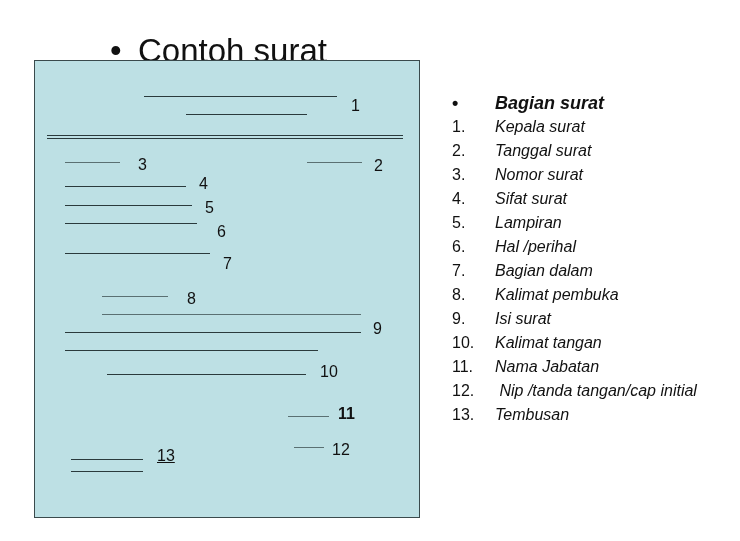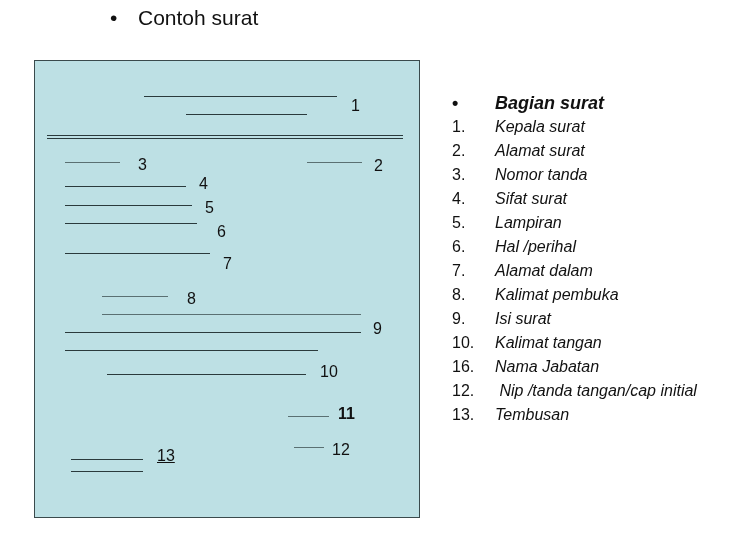--- a/index.html
+++ b/index.html
@@ -1,18 +1,18 @@
 <!DOCTYPE html>
 <html><head>
   <meta charset="utf-8">
   <style>
     html, body { margin: 0; padding: 0; background: #ffffff; }
     body { width: 740px; height: 541px; position: relative; overflow: hidden;
            font-family: "Liberation Sans", sans-serif; color: #111; }
-    .title { position: absolute; left: 110px; top: 6px; font-size: 21px; white-space: nowrap; }
+    .title { position: absolute; left: 110px; top: 32px; font-size: 33px; white-space: nowrap; }
     .title .bullet { display: inline-block; width: 28px; }
     .panel { position: absolute; left: 34px; top: 60px; width: 386px; height: 458px;
              background: #bde0e4; border: 1.5px solid #3a4a4c; box-sizing: border-box; }
     .ln { position: absolute; height: 0; border-top: 1.3px solid #2a3a3c; }
     .ln.grey { border-top-color: #5a7072; }
     .num { position: absolute; font-size: 16px; color: #111; }
     .list { position: absolute; left: 452px; top: 93px; }
     .row { position: relative; height: 24px; font-size: 16px; white-space: nowrap; }
     .row .idx { position: absolute; left: 0; width: 40px; }
     .row .txt { position: absolute; left: 43px; font-style: italic; }
@@ -77,56 +77,56 @@
   <div class="row head">
     <span class="idx">•</span>
     <span class="txt">Bagian surat</span>
   </div>
   <div class="row">
       <span class="idx">1.</span>
       <span class="txt">Kepala surat</span>
     </div>
   <div class="row">
       <span class="idx">2.</span>
-      <span class="txt">Alamat surat</span>
+      <span class="txt">Tanggal surat</span>
     </div>
   <div class="row">
       <span class="idx">3.</span>
-      <span class="txt">Nomor tanda</span>
+      <span class="txt">Nomor surat</span>
     </div>
   <div class="row">
       <span class="idx">4.</span>
       <span class="txt">Sifat surat</span>
     </div>
   <div class="row">
       <span class="idx">5.</span>
       <span class="txt">Lampiran</span>
     </div>
   <div class="row">
       <span class="idx">6.</span>
       <span class="txt">Hal /perihal</span>
     </div>
   <div class="row">
       <span class="idx">7.</span>
-      <span class="txt">Alamat dalam</span>
+      <span class="txt">Bagian dalam</span>
     </div>
   <div class="row">
       <span class="idx">8.</span>
       <span class="txt">Kalimat pembuka</span>
     </div>
   <div class="row">
       <span class="idx">9.</span>
       <span class="txt">Isi surat</span>
     </div>
   <div class="row">
       <span class="idx">10.</span>
       <span class="txt">Kalimat tangan</span>
     </div>
   <div class="row">
-      <span class="idx">16.</span>
+      <span class="idx">11.</span>
       <span class="txt">Nama Jabatan</span>
     </div>
   <div class="row">
       <span class="idx">12.</span>
       <span class="txt" style="white-space:pre;"> Nip /tanda tangan/cap initial</span>
     </div>
   <div class="row">
       <span class="idx">13.</span>
       <span class="txt">Tembusan</span>
     </div>

